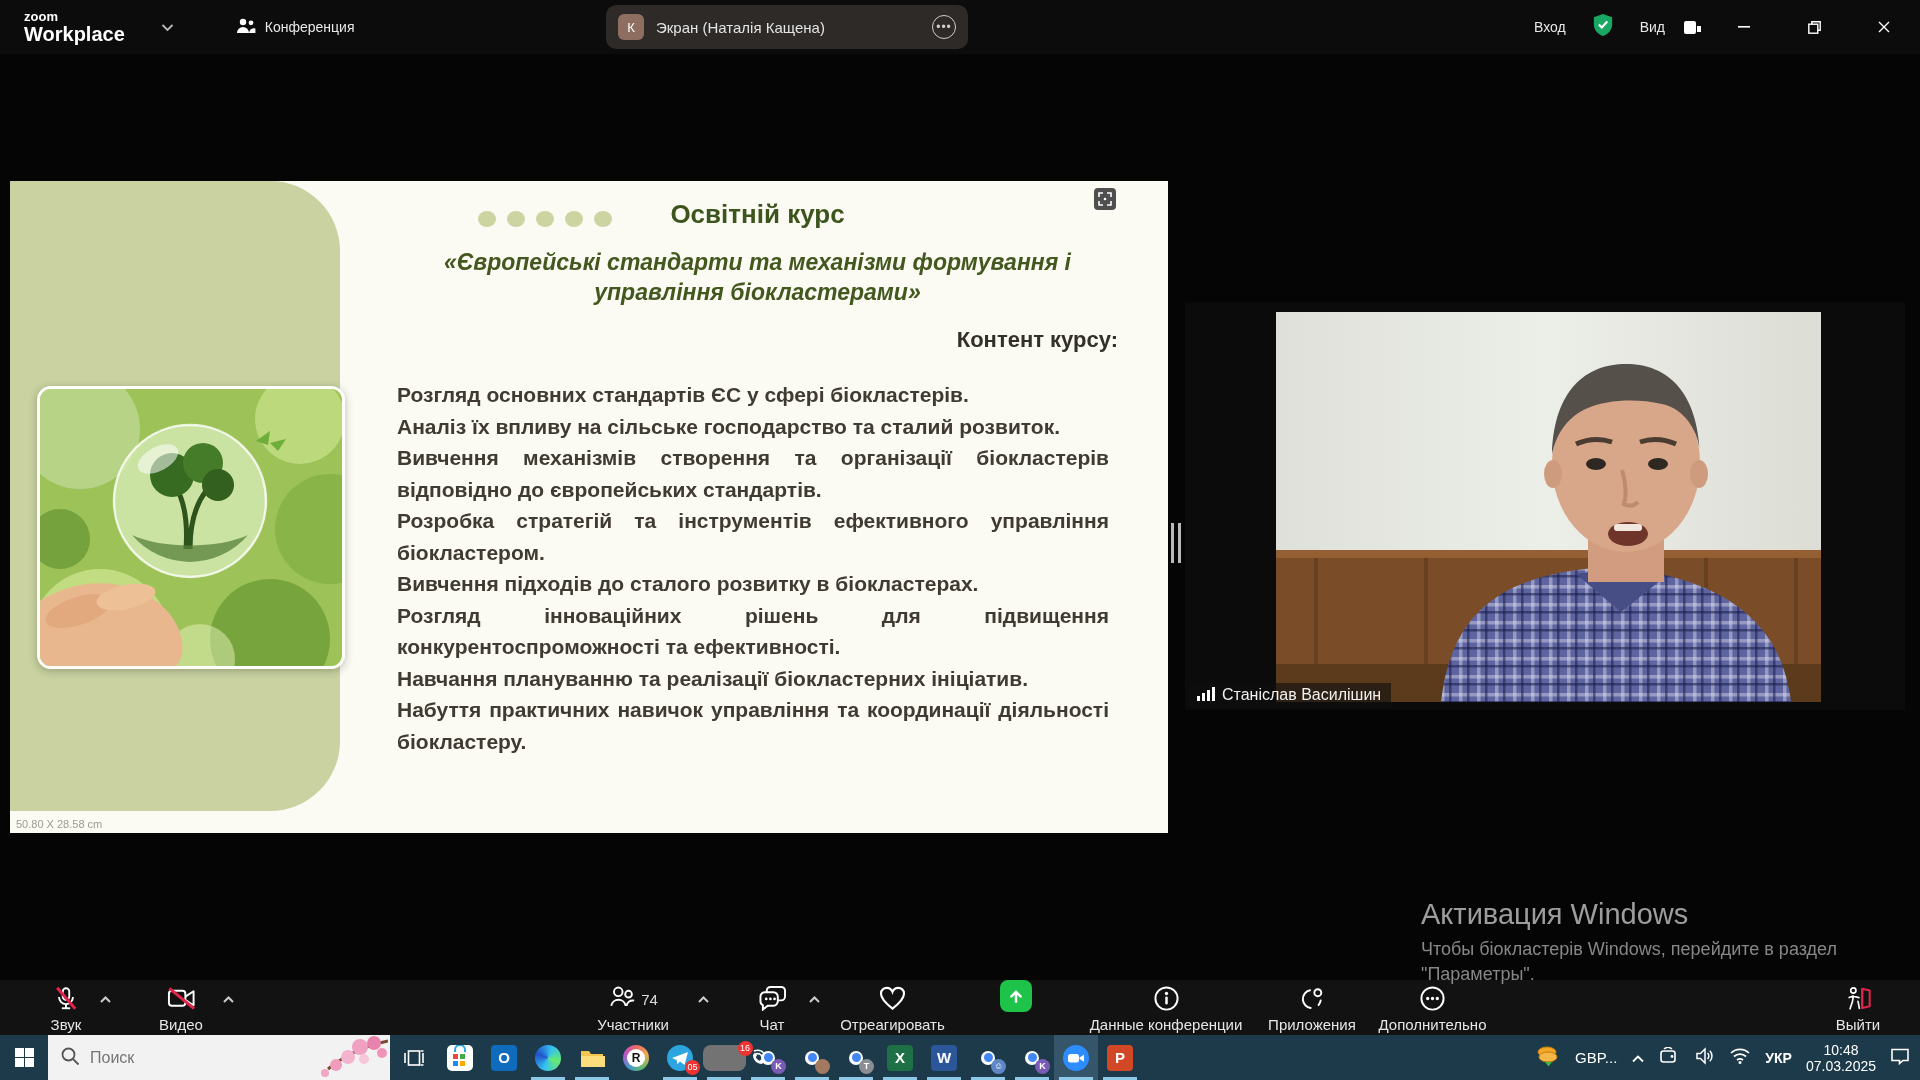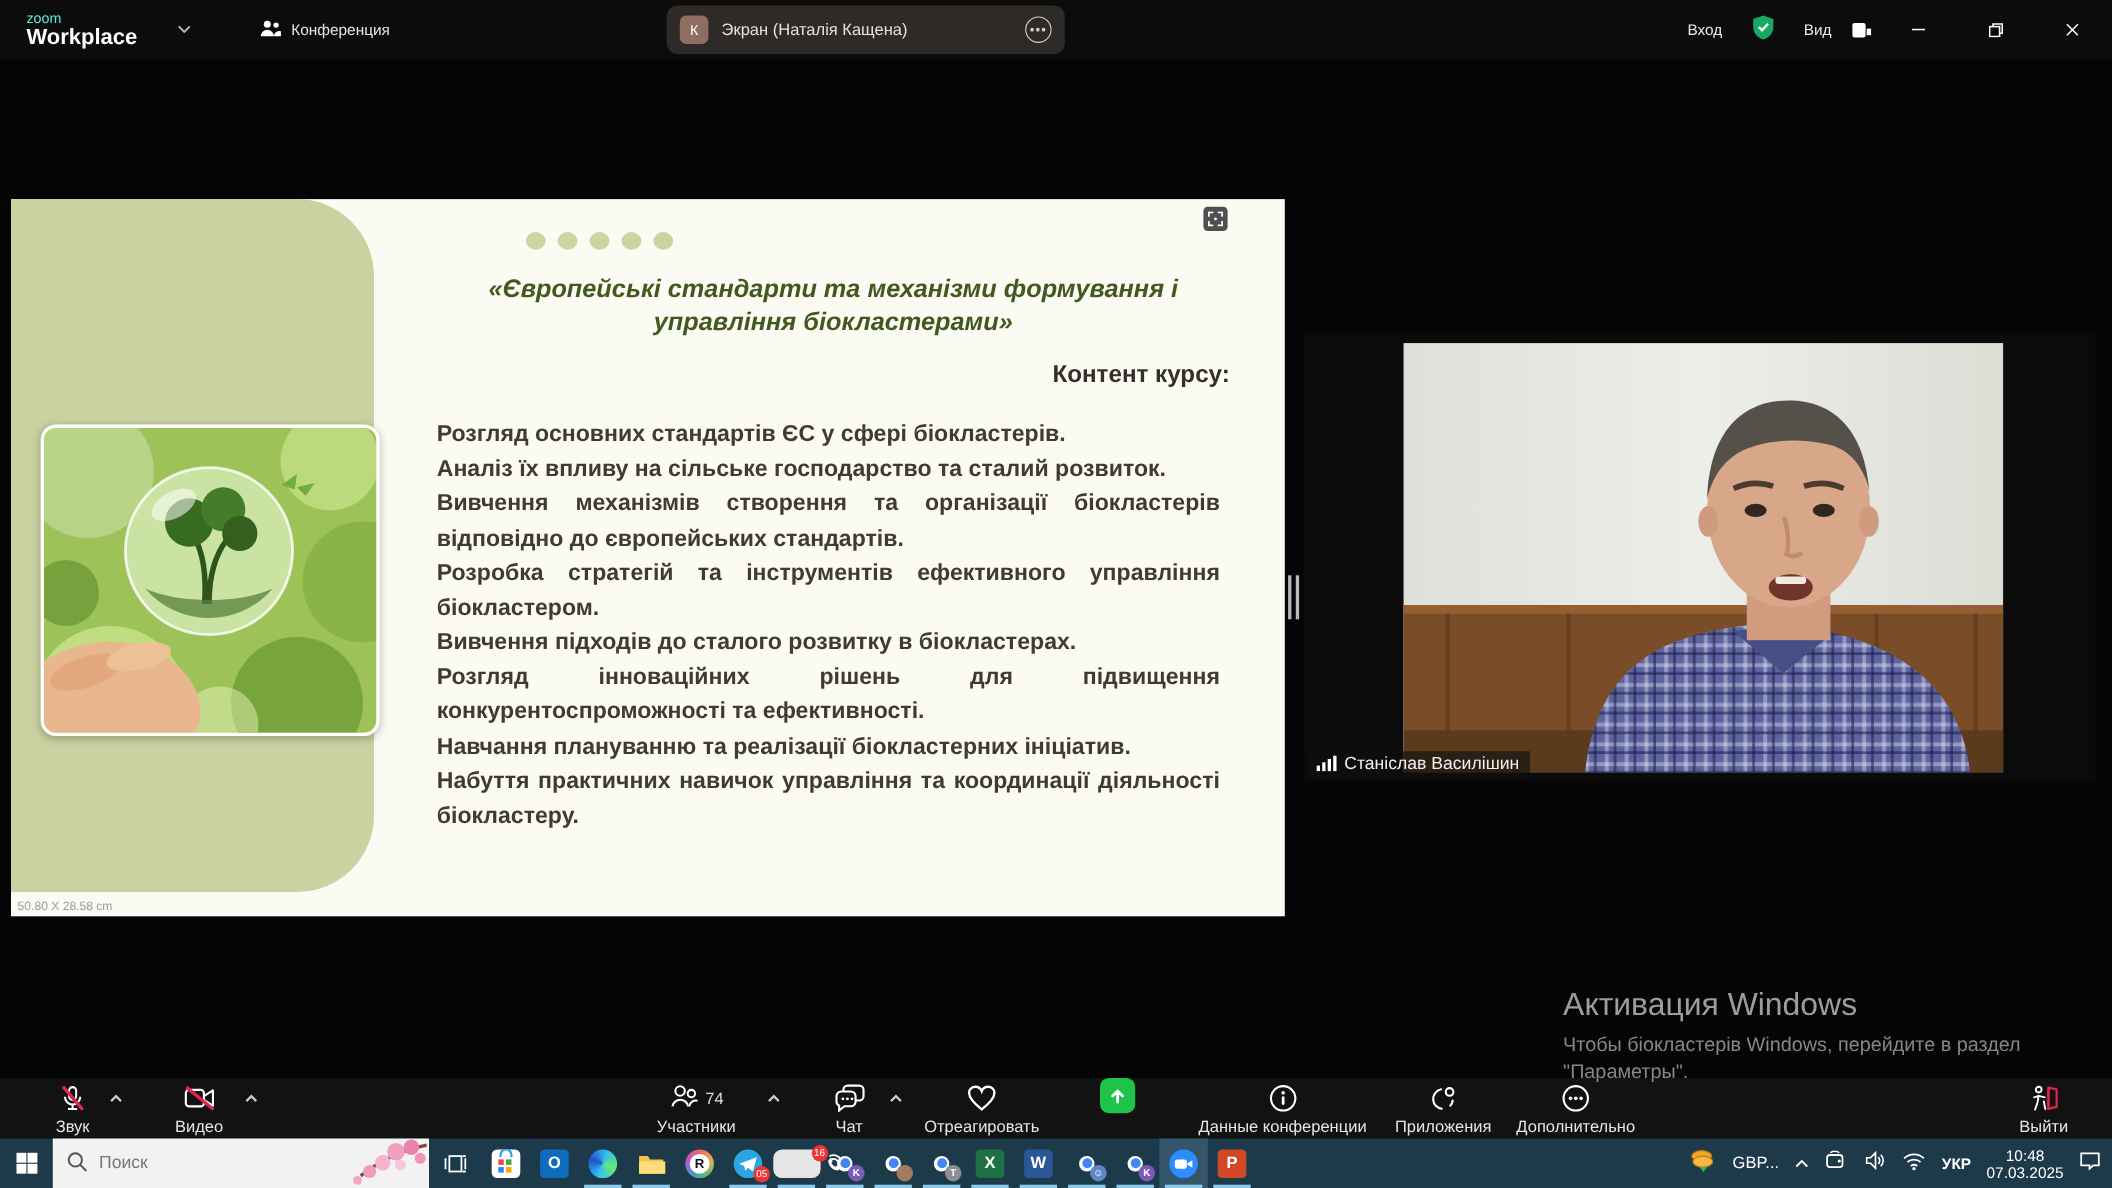--- a/index.html
+++ b/index.html
@@ -4,21 +4,21 @@
 <style>
   * { margin:0; padding:0; box-sizing:border-box; }
   html,body { width:1920px; height:1080px; overflow:hidden; background:#000;
     font-family:"Liberation Sans", sans-serif; }
   .screen { position:relative; width:1920px; height:1080px; background:#050505; }
 
   
   .titlebar { position:absolute; left:0; top:0; width:1920px; height:54px; background:#0c0c0c;
     display:flex; align-items:center; color:#eee; z-index:20;}
   .logo { margin-left:24px; line-height:1; }
-  .logo .l1 { font-size:13px; font-weight:normal; color:#5eead4; }
+  .logo .l1 { font-size:13px; font-weight:bold; color:#ffffff; }
   .logo .l2 { font-size:20px; font-weight:bold; color:#fff; margin-top:1px;}
   .logo-chev { margin-left:36px; color:#bbb; }
   .conf-tab { display:flex; align-items:center; gap:9px; margin-left:62px; font-size:14px; color:#e8e8e8;}
   .share-tab { position:absolute; left:606px; top:5px; width:362px; height:44px; background:#2d2a28;
     border-radius:10px; display:flex; align-items:center; padding:0 12px; gap:12px;}
   .share-tab .avatar { width:26px; height:26px; border-radius:6px; background:#8d6e60; color:#fff;
     font-size:13px; display:flex; align-items:center; justify-content:center; }
   .share-tab .lbl { font-size:15px; color:#e3e3e3; flex:1; }
   .ellipsis-circle { width:24px; height:24px; border:1.6px solid #cfcfcf; border-radius:50%;
     display:flex; align-items:center; justify-content:center; color:#cfcfcf; font-size:12px; letter-spacing:1px; line-height:0;}
@@ -201,20 +201,21 @@
         <path d="M216 52 l14 -10 -2 14 Z M230 54 l16 -4 -8 12 Z" fill="#6fae3a"></path>
       </svg>
     </div>
     <div class="dots">
       <span></span>
         <span></span>
         <span></span>
         <span></span>
         <span></span>
     </div>
+    <div class="slide-title">Освітній курс</div>
     <div class="slide-sub">
       <div>«Європейські стандарти та механізми формування і</div>
       <div>управління біокластерами»</div>
     </div>
     <div class="content-heading">Контент курсу:</div>
     <div class="slide-body">
       <p>Розгляд основних стандартів ЄС у сфері біокластерів.</p>
       <p>Аналіз їх впливу на сільське господарство та сталий розвиток.</p>
       <p>Вивчення механізмів створення та організації біокластерів відповідно до європейських стандартів.</p>
       <p>Розробка стратегій та інструментів ефективного управління біокластером.</p>
@@ -502,21 +503,21 @@
       </div>
       <div class="slot run">
         <span class="appico" style="border-radius:50%;background:#2ca5e0;">
           <svg width="26" height="26" viewBox="0 0 26 26">
               <path d="M5 13 l16 -6 -3.5 13 -4.5 -3.5 -2.5 2.8 -1 -4.2 Z" fill="#fff"></path>
             </svg>
           <span class="badge">05</span>
         </span>
       </div>
       <div class="slot run">
-        <span class="appico" style="border-radius:8px;background:#e5e5e5;padding-left:43px;">
+        <span class="appico" style="border-radius:8px;background:#737373;padding-left:43px;">
           <svg width="26" height="26" viewBox="0 0 26 26">
               <path d="M8 6 c5 -2 10 0 11 5 M9.5 9 c3 -1 6 0 6.5 3" fill="none" stroke="#fff" stroke-width="1.6"></path>
               <path d="M7 10 c0 5 4 9 9 9 l2 -2.5 -3 -2 -1.5 1.2 c-1.8 -.8 -3 -2 -3.7 -3.7 l1.2 -1.5 -2 -3 Z" fill="#fff"></path>
             </svg>
           <span class="badge top">16</span>
         </span>
       </div>
       <div class="slot run">
         <span class="appico"><span class="chrome"></span>
           <span class="cbadge" style="background:#7b5bb5;">K</span>

